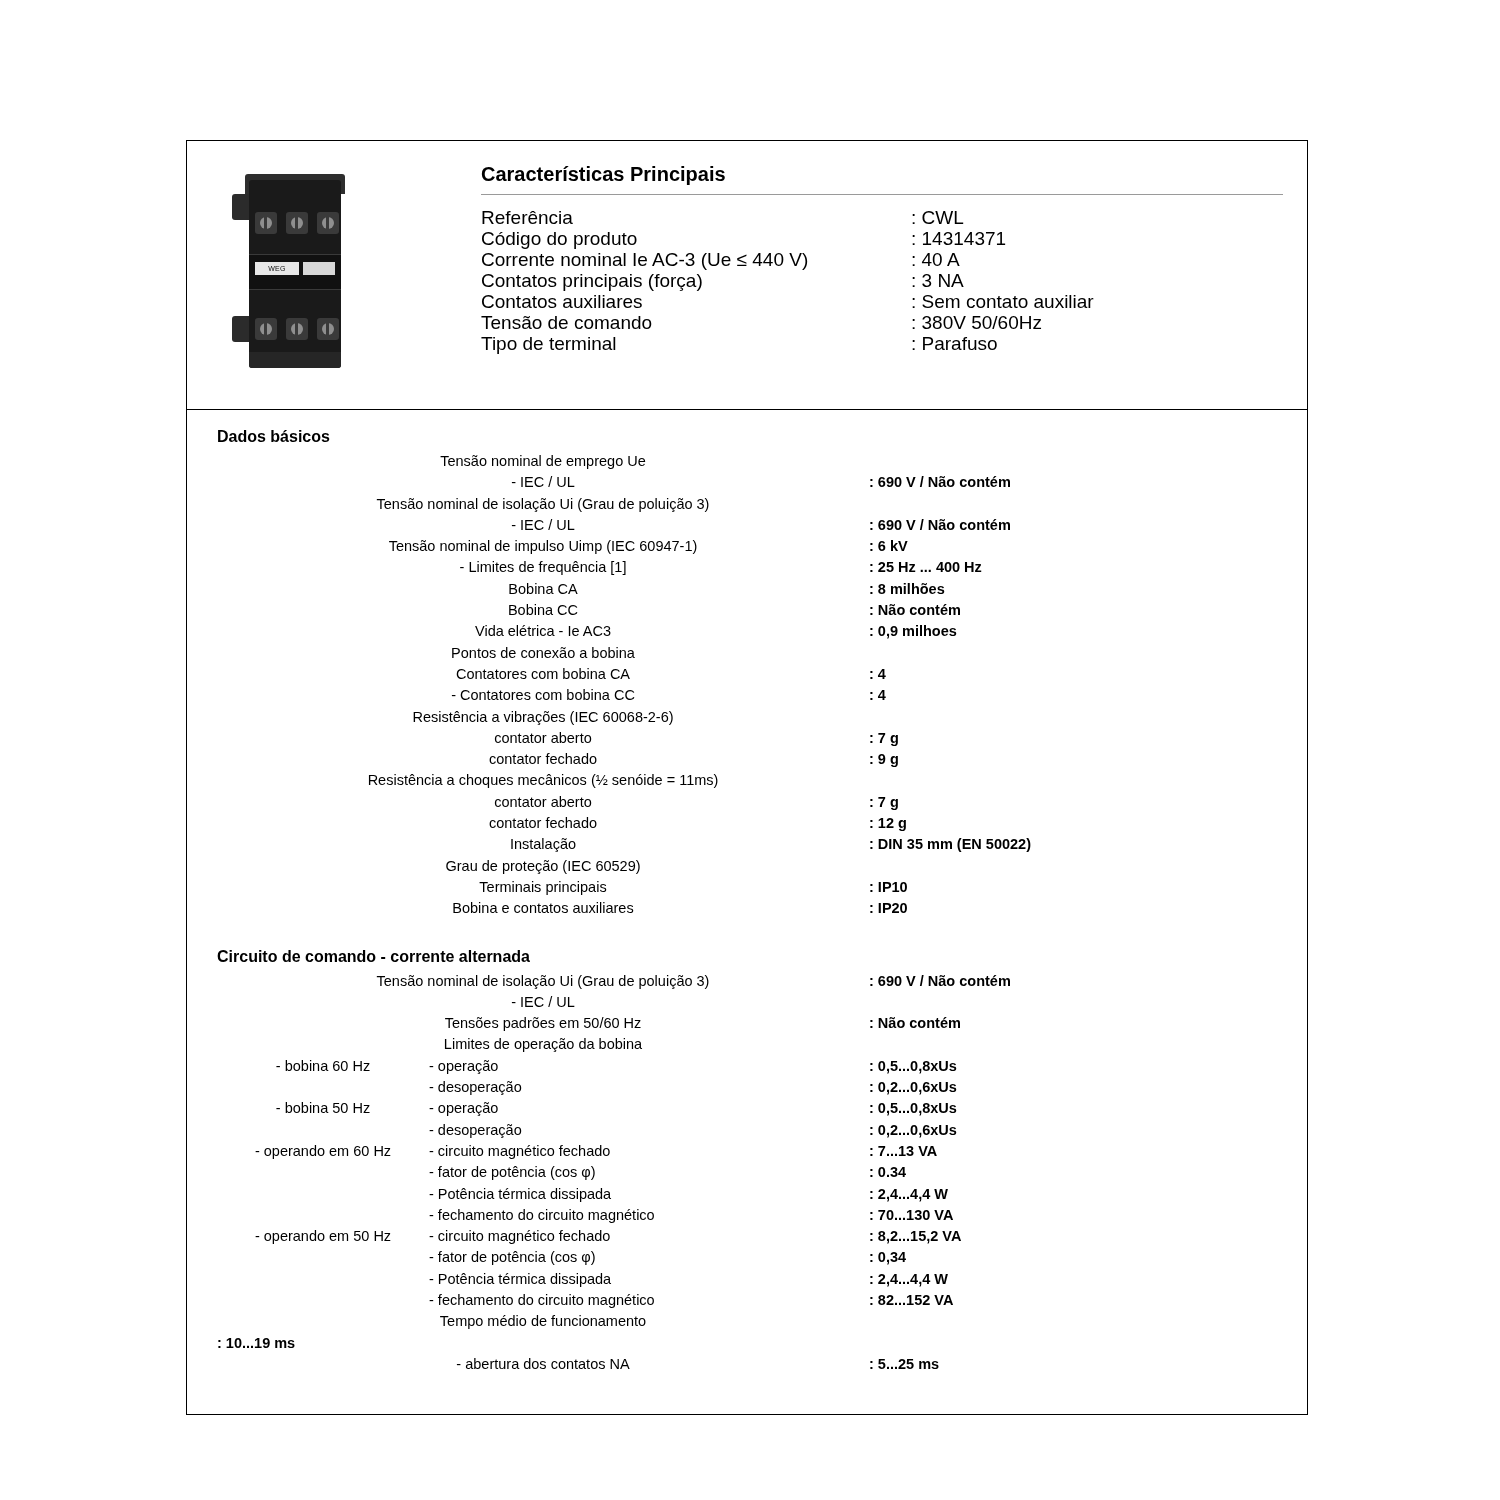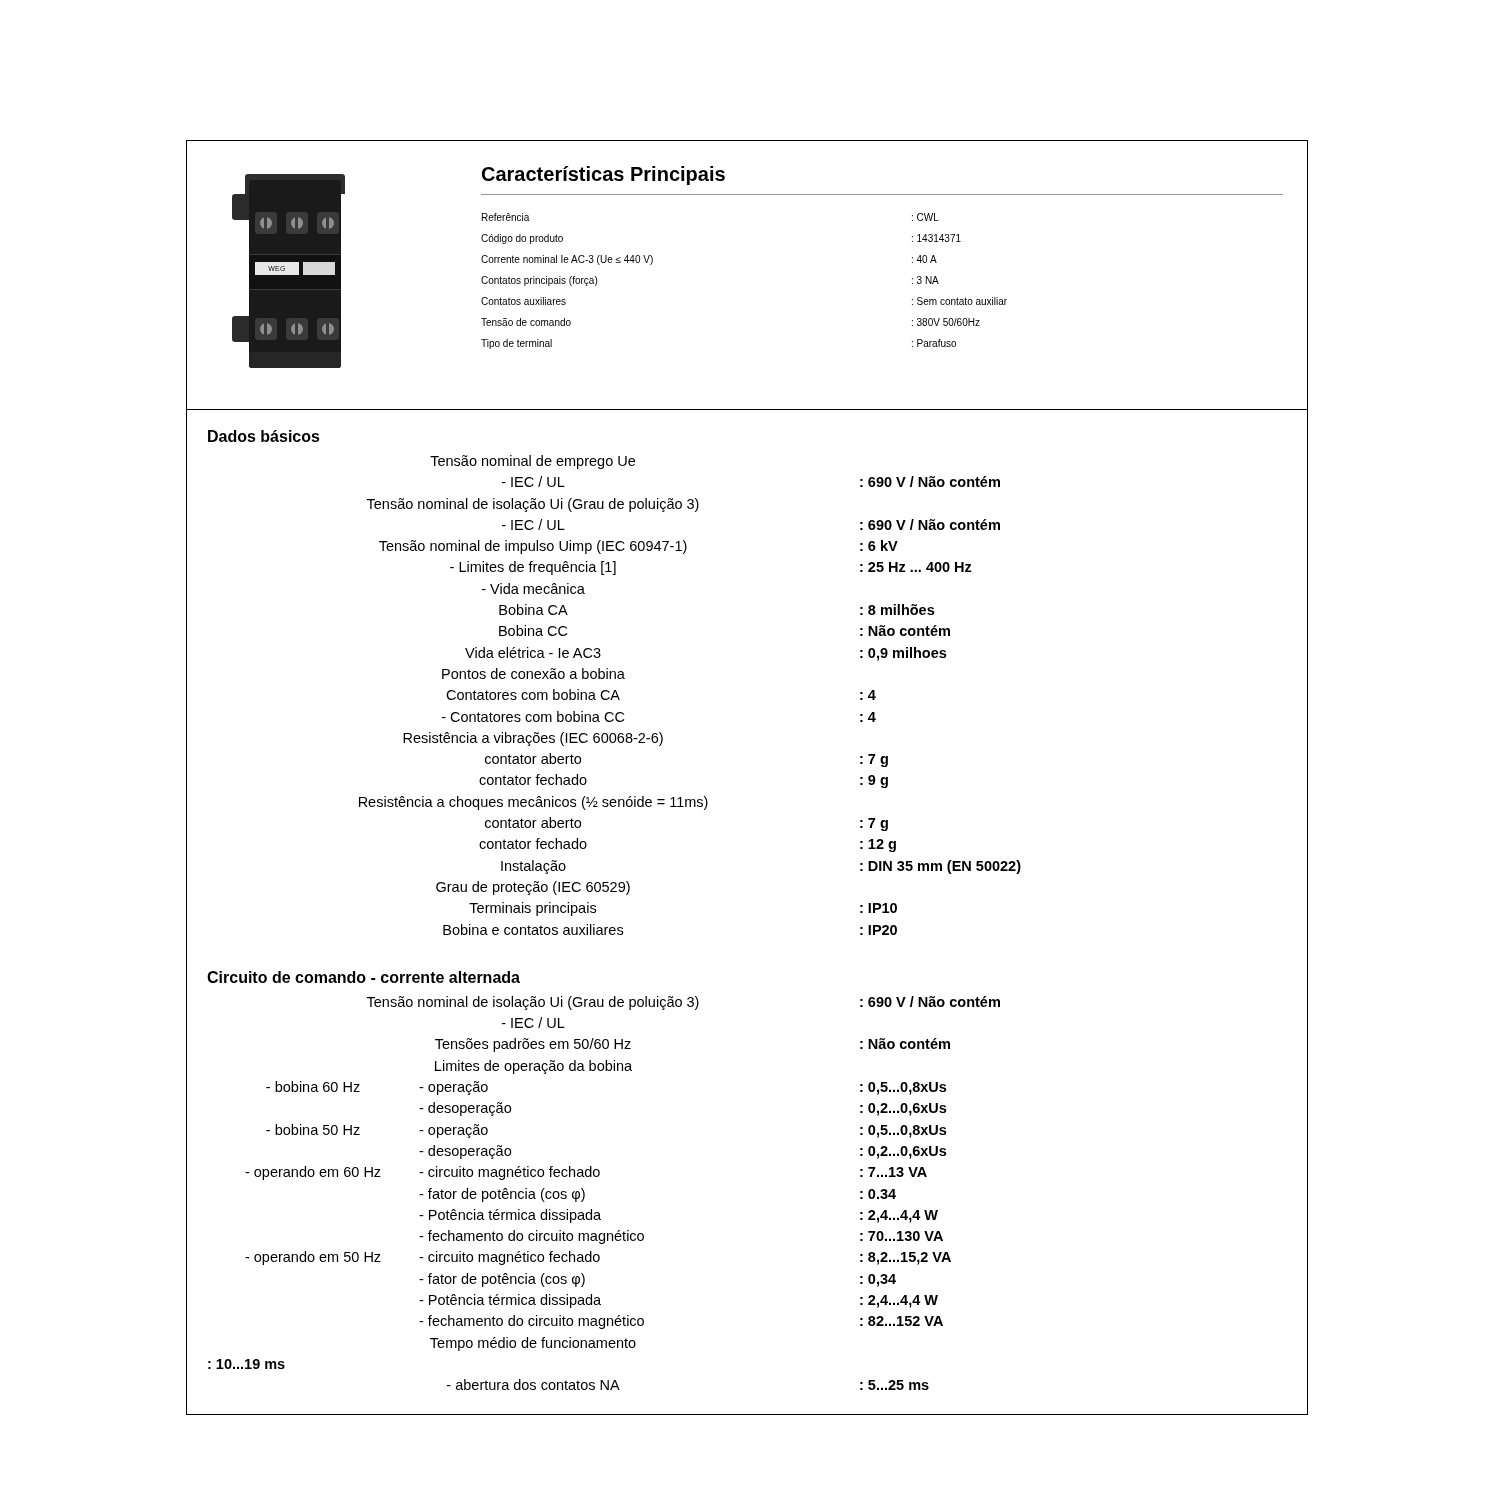--- a/index.html
+++ b/index.html
@@ -161,32 +161,32 @@
     font-size: 20px;
     font-weight: bold;
     margin: 0 0 8px 0;
   }
   .title-rule {
     border-bottom: 1px solid #9a9a9a;
     margin-bottom: 12px;
   }
   .spec-row {
     display: flex;
-    font-size: 10px;
+    font-size: 19px;
     line-height: 21px;
   }
   .spec-row .lbl { width: 430px; }
   .spec-row .val { flex: 1; }
   
   .body-box {
     border: 1px solid #000;
     border-top: none;
     height: 1005px;
     box-sizing: border-box;
-    padding: 18px 24px 0 20px;
+    padding: 18px 24px 0 30px;
     overflow: hidden;
   }
   .section-title {
     font-size: 16px;
     font-weight: bold;
     margin: 0 0 5px 0;
   }
   .section-title.second { margin-top: 28px; }
   .row {
     display: flex;
@@ -266,21 +266,20 @@
 
   <div class="body-box">
     <div class="section-title">Dados básicos</div>
     <div id="basic-rows">
         <div class="row full"><div class="c1">Tensão nominal de emprego Ue</div><div class="c3"></div></div>
         <div class="row full"><div class="c1">- IEC / UL</div><div class="c3">: 690 V / Não contém</div></div>
         <div class="row full"><div class="c1">Tensão nominal de isolação Ui (Grau de poluição 3)</div><div class="c3"></div></div>
         <div class="row full"><div class="c1">- IEC / UL</div><div class="c3">: 690 V / Não contém</div></div>
         <div class="row full"><div class="c1">Tensão nominal de impulso Uimp (IEC 60947-1)</div><div class="c3">: 6 kV</div></div>
         <div class="row full"><div class="c1">- Limites de frequência [1]</div><div class="c3">: 25 Hz ... 400 Hz</div></div>
-        <div class="row full"><div class="c1">- Vida mecânica</div><div class="c3"></div></div>
         <div class="row full"><div class="c1">Bobina CA</div><div class="c3">: 8 milhões</div></div>
         <div class="row full"><div class="c1">Bobina CC</div><div class="c3">: Não contém</div></div>
         <div class="row full"><div class="c1">Vida elétrica - Ie AC3</div><div class="c3">: 0,9 milhoes</div></div>
         <div class="row full"><div class="c1">Pontos de conexão a bobina</div><div class="c3"></div></div>
         <div class="row full"><div class="c1">Contatores com bobina CA</div><div class="c3">: 4</div></div>
         <div class="row full"><div class="c1">- Contatores com bobina CC</div><div class="c3">: 4</div></div>
         <div class="row full"><div class="c1">Resistência a vibrações (IEC 60068-2-6)</div><div class="c3"></div></div>
         <div class="row full"><div class="c1">contator aberto</div><div class="c3">: 7 g</div></div>
         <div class="row full"><div class="c1">contator fechado</div><div class="c3">: 9 g</div></div>
         <div class="row full"><div class="c1">Resistência a choques mecânicos (½ senóide = 11ms)</div><div class="c3"></div></div>

